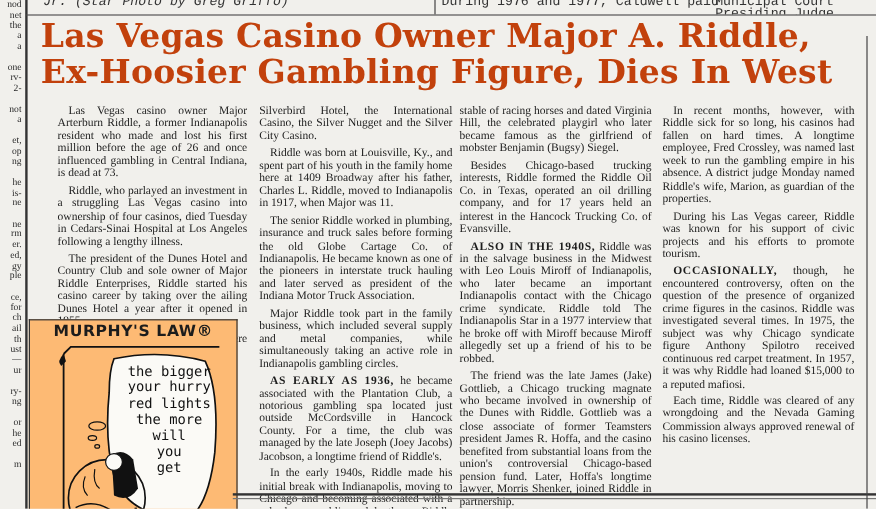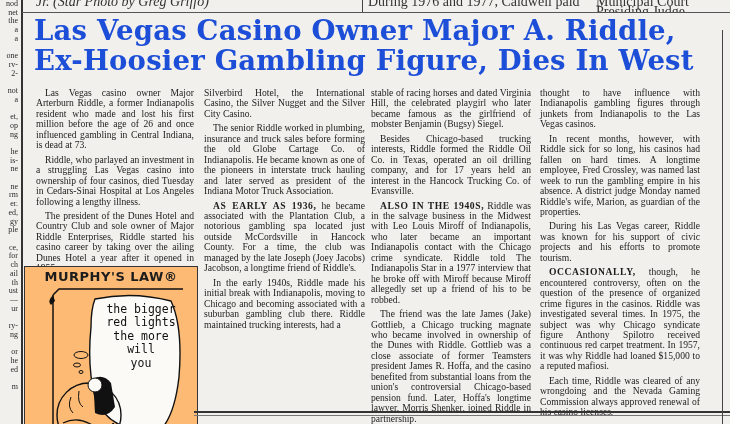--- a/index.html
+++ b/index.html
@@ -11,37 +11,37 @@
   .page { position:absolute; inset:0; }
   .left-fragment {
     position:absolute; left:0; top:0; width:18px; height:424px; overflow:hidden;
     font-size:8px; line-height:8.7px; text-align:right; color:#2a2a2a;
     font-family:"Liberation Serif", serif;
   }
   .left-fragment span { display:block; }
   .col-rule { position:absolute; left:21px; top:0; width:1.5px; height:424px; background:#333; }
   .top-strip {
     position:absolute; left:22px; top:0; width:708px; height:12px; overflow:hidden;
-    font-size:14px; line-height:10px; font-family:Liberation Serif, serif; color:#333;
+    font-size:11px; line-height:10px; font-family:Liberation Mono, monospace; color:#333;
   }
   .top-strip .cap { position:absolute; left:14px; top:-3px; font-style:italic; }
   .top-strip .mid { position:absolute; left:346px; top:-3px; }
   .top-strip .right { position:absolute; left:574px; top:-3px; }
   .top-box-line { position:absolute; left:22px; top:12px; width:708px; height:1px; background:#555; }
   .top-vrule { position:absolute; left:362px; top:0; width:1px; height:12px; background:#444; }
   .headline {
     position:absolute; left:34px; top:15px; width:680px;
     font-family:"DejaVu Serif", serif; font-weight:bold;
-    font-size:27.5px; line-height:30px; color:#1d4ed8; letter-spacing:0.2px;
+    font-size:27.5px; line-height:30px; color:#c2410c; letter-spacing:0.2px;
   }
   .headline div { white-space:nowrap; }
   .col {
     position:absolute; top:88px;
     font-family:"Liberation Serif", serif; font-size:9.6px; line-height:10.45px;
-    text-align:justify; color:#1c1c1c;
+    text-align:justify; color:#1c1c1c;margin-left:12px;
   }
   .col p { margin:0 0 4px 0; text-indent:9px; }
   .col p.noind { text-indent:0; }
   .lead { font-weight:bold; letter-spacing:0.6px; }
   .c1 { left:36px; width:156px; }
   .c2 { left:204px; width:161px; }
   .c3 { left:371px; width:160px; }
   .c4 { left:540px; width:160px; }
   .c1 { left:36px; width:158px; }
   .cartoon {
@@ -130,32 +130,33 @@
   </div>
 
   <div class="col c1">
       <p>Las Vegas casino owner Major Arterburn Riddle, a former Indianapolis resident who made and lost his first million before the age of 26 and once influenced gambling in Central Indiana, is dead at 73.</p>
       <p>Riddle, who parlayed an investment in a struggling Las Vegas casino into ownership of four casinos, died Tuesday in Cedars-Sinai Hospital at Los Angeles following a lengthy illness.</p>
       <p>The president of the Dunes Hotel and Country Club and sole owner of Major Riddle Enterprises, Riddle started his casino career by taking over the ailing Dunes Hotel a year after it opened in 1955.</p>
       <p><span class="lead">AMONG HIS HOLDINGS</span> were the</p>
     </div>
   <div class="col c2">
       <p class="noind">Silverbird Hotel, the International Casino, the Silver Nugget and the Silver City Casino.</p>
+      <p>Riddle was born at Louisville, Ky., and spent part of his youth in the family home here at 1409 Broadway after his father, Charles L. Riddle, moved to Indianapolis in 1917, when Major was 11.</p>
       <p>The senior Riddle worked in plumbing, insurance and truck sales before forming the old Globe Cartage Co. of Indianapolis. He became known as one of the pioneers in interstate truck hauling and later served as president of the Indiana Motor Truck Association.</p>
+      <p>Major Riddle took part in the family business, which included several supply and metal companies, while simultaneously taking an active role in Indianapolis gambling circles.</p>
       <p><span class="lead">AS EARLY AS 1936,</span> he became associated with the Plantation Club, a notorious gambling spa located just outside McCordsville in Hancock County. For a time, the club was managed by the late Joseph (Joey Jacobs) Jacobson, a longtime friend of Riddle's.</p>
       <p>In the early 1940s, Riddle made his initial break with Indianapolis, moving to Chicago and becoming associated with a suburban gambling club there. Riddle maintained trucking interests, had a</p>
     </div>
   <div class="col c3">
       <p class="noind">stable of racing horses and dated Virginia Hill, the celebrated playgirl who later became famous as the girlfriend of mobster Benjamin (Bugsy) Siegel.</p>
       <p>Besides Chicago-based trucking interests, Riddle formed the Riddle Oil Co. in Texas, operated an oil drilling company, and for 17 years held an interest in the Hancock Trucking Co. of Evansville.</p>
       <p><span class="lead">ALSO IN THE 1940S,</span> Riddle was in the salvage business in the Midwest with Leo Louis Miroff of Indianapolis, who later became an important Indianapolis contact with the Chicago crime syndicate. Riddle told The Indianapolis Star in a 1977 interview that he broke off with Miroff because Miroff allegedly set up a friend of his to be robbed.</p>
       <p>The friend was the late James (Jake) Gottlieb, a Chicago trucking magnate who became involved in ownership of the Dunes with Riddle. Gottlieb was a close associate of former Teamsters president James R. Hoffa, and the casino benefited from substantial loans from the union's controversial Chicago-based pension fund. Later, Hoffa's longtime lawyer, Morris Shenker, joined Riddle in partnership.</p>
     </div>
   <div class="col c4">
-      <p class="noind">thought to have influence with Indianapolis gambling figures through junkets from Indianapolis to the Las Vegas casinos.</p>
       <p>In recent months, however, with Riddle sick for so long, his casinos had fallen on hard times. A longtime employee, Fred Crossley, was named last week to run the gambling empire in his absence. A district judge Monday named Riddle's wife, Marion, as guardian of the properties.</p>
       <p>During his Las Vegas career, Riddle was known for his support of civic projects and his efforts to promote tourism.</p>
       <p><span class="lead">OCCASIONALLY,</span> though, he encountered controversy, often on the question of the presence of organized crime figures in the casinos. Riddle was investigated several times. In 1975, the subject was why Chicago syndicate figure Anthony Spilotro received continuous red carpet treatment. In 1957, it was why Riddle had loaned $15,000 to a reputed mafiosi.</p>
       <p>Each time, Riddle was cleared of any wrongdoing and the Nevada Gaming Commission always approved renewal of his casino licenses.</p>
     </div>
 
   <div class="cartoon">
     <div class="cartoon-title">MURPHY'S LAW®</div>
     <div class="cartoon-panel">
       <svg width="140" height="150" viewBox="0 0 140 150">
@@ -168,24 +169,26 @@
         <ellipse cx="38" cy="85" rx="2" ry="1.5" stroke="#111" fill="none"></ellipse>
         <circle cx="46" cy="128" r="32" stroke="#111" stroke-width="1.4" fill="none"></circle>
         <path d="M50 92 Q60 86 68 96 L72 120 Q64 132 52 126 Z" fill="#111"></path>
         <circle cx="52" cy="98" r="7" fill="#fbfaf6" stroke="#111"></circle>
         <path d="M28 110 Q24 120 30 126 M36 104 Q34 116 40 120" stroke="#111" fill="none"></path>
         <path d="M20 136 Q36 128 52 140 Q60 146 72 140" stroke="#111" fill="none" stroke-width="1.3"></path>
         <path d="M58 138 L60 150 M70 136 L72 150" stroke="#111" stroke-width="2"></path>
       </svg>
       <div class="bubble-text" id="bubble">
           <span>the bigger</span>
+          <span>your hurry</span>
           <span>red lights</span>
           <span>the more</span>
           <span>will</span>
           <span>you</span>
+          <span>get</span>
         </div>
     </div>
   </div>
 
   <div class="bottom-rule"></div>
   <div class="bottom-rule2"></div>
   <div class="right-rule"></div>
 </div>
 
 </body></html>

